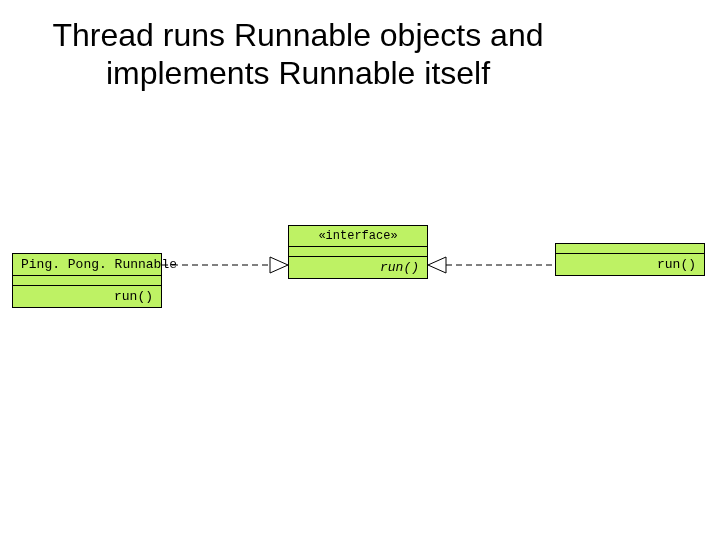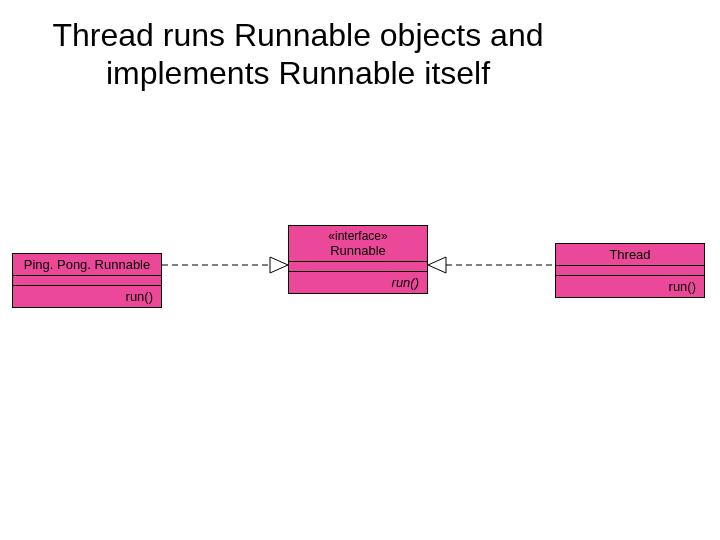--- a/index.html
+++ b/index.html
@@ -2,24 +2,25 @@
 <html><head>
 <meta charset="utf-8">
 <style>
   * { box-sizing: border-box; margin: 0; padding: 0; }
   html, body { width: 720px; height: 540px; background: #fff; font-family: Arial, Helvetica, sans-serif; }
   .slide { position: relative; width: 596px; height: 540px; }
   .title { position: absolute; top: 16px; left: 40px; right: 40px; font-size: 32px; line-height: 1.2; color: #000; text-align: center; font-weight: 400; }
   .diagram { position: absolute; top: 225px; left: 0; width: 720px; height: 120px; }
   .uml-class {
     position: absolute;
-    background: #ec4899;
+    background: #bef264;
     border: 1px solid #000;
     font-size: 13px;
     color: #000;
+    font-family: Liberation Mono, monospace;
   }
   .uml-name {
     text-align: center;
     padding: 3px 8px;
     border-bottom: 1px solid #000;
     white-space: nowrap;
   }
   .uml-attrs {
     height: 10px;
     border-bottom: 1px solid #000;
@@ -63,30 +64,28 @@
       <div class="uml-name">Ping. Pong. Runnable</div>
       <div class="uml-attrs"></div>
       <div class="uml-ops">
         <span>run()</span>
       </div>
     </div>
 
     <div id="cls-mid" class="uml-class">
       <div class="uml-name">
         <div class="stereo">«interface»</div>
-        <div>Runnable</div>
       </div>
       <div class="uml-attrs"></div>
       <div class="uml-ops italic">
         <span>run()</span>
       </div>
     </div>
 
     <div id="cls-right" class="uml-class">
-      <div class="uml-name">Thread</div>
       <div class="uml-attrs"></div>
       <div class="uml-ops">
         <span>run()</span>
       </div>
     </div>
 
   </div>
 </div>
 
 </body></html>

